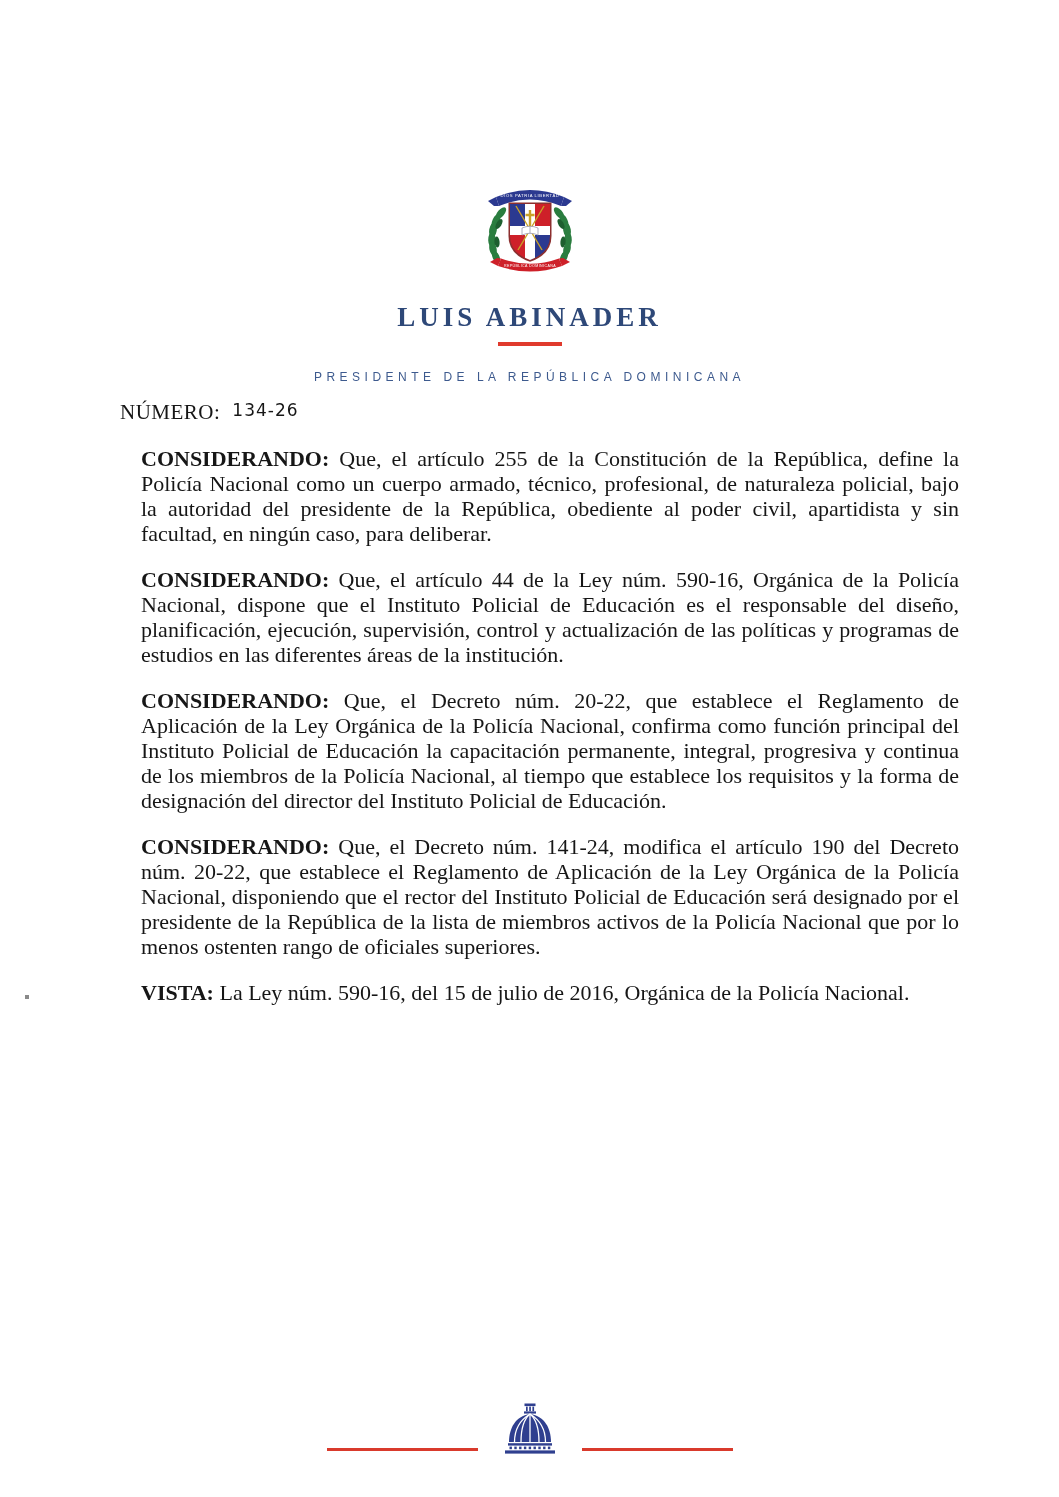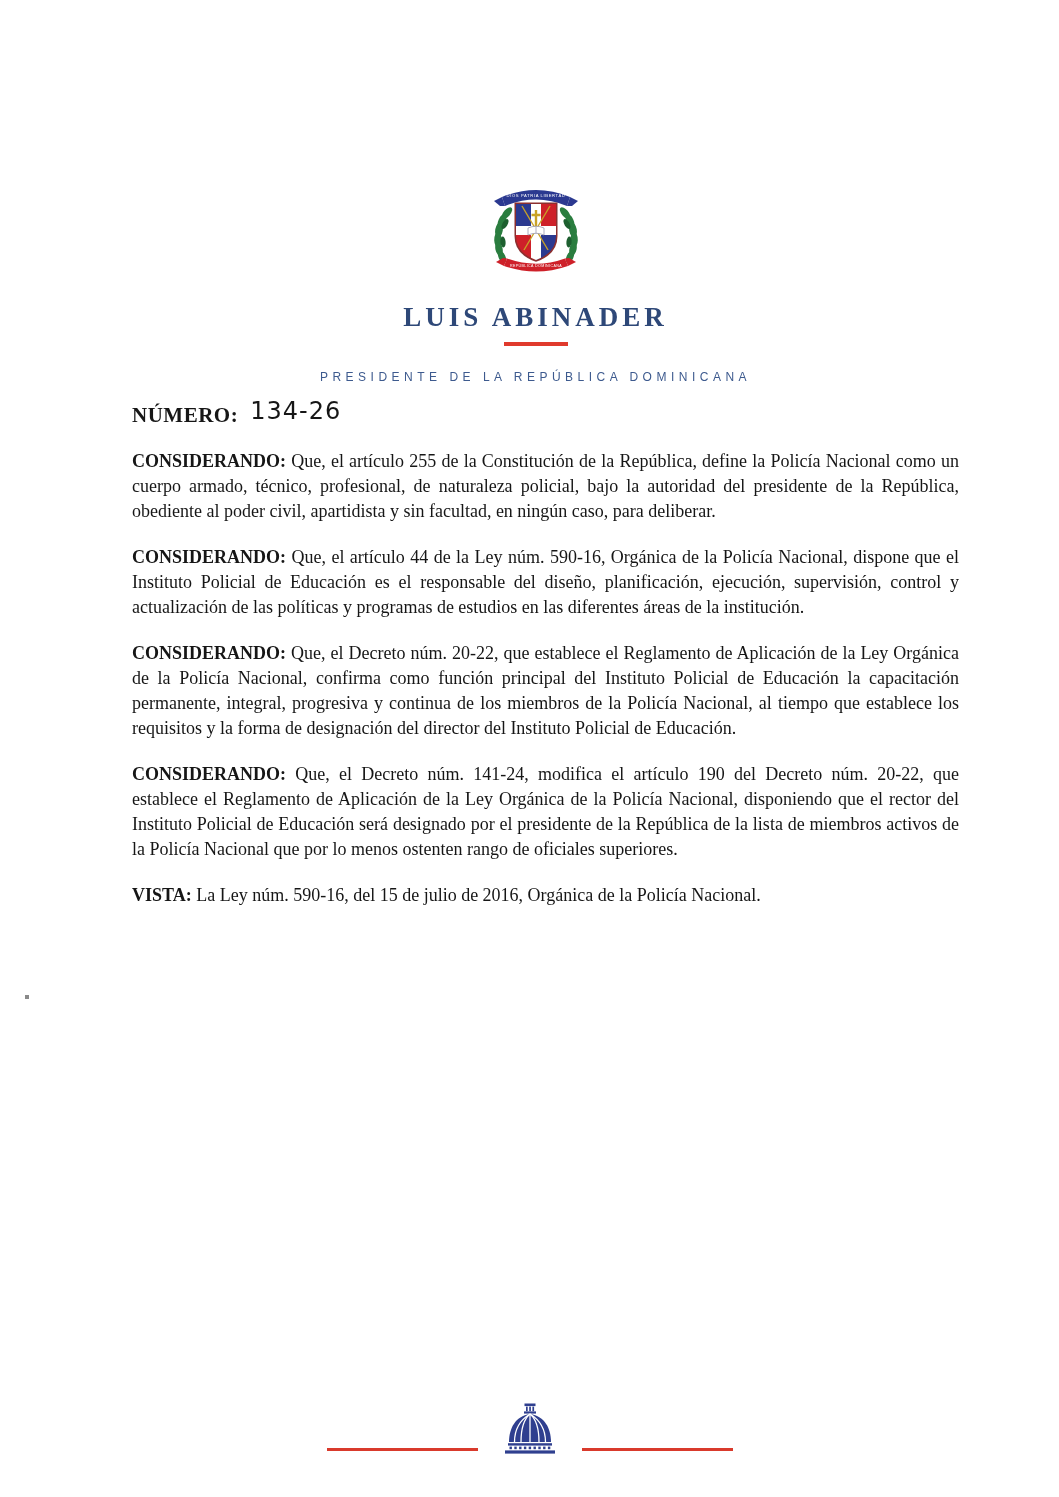--- a/index.html
+++ b/index.html
@@ -4,21 +4,20 @@
 <style>
   * { margin:0; padding:0; box-sizing:border-box; }
   html,body { background:#ffffff; }
   .page {
     position:relative;
     width:1059px; height:1497px;
     background:#ffffff;
     overflow:hidden;
     font-family:"Liberation Serif", serif;
     color:#161616;
-    padding-left:12px;
   }
   
   .coat {
     display:block;
     margin:180px auto 0 auto;
   }
   .president-name {
     margin-top:14px;
     text-align:center;
     font-family:"Liberation Serif", serif;
@@ -43,35 +42,36 @@
   
   .content {
     margin:16px 100px 0 120px;
   }
   .number-line {
     display:flex;
     align-items:baseline;
     gap:12px;
   }
   .number-label {
-    font-weight:bold;
+    font-weight:normal;
     font-size:21px;
     letter-spacing:0.5px;
   }
   .number-value {
     font-family:"DejaVu Sans", sans-serif;
-    font-size:24px;
+    font-size:17px;
     letter-spacing:1px;
     transform:translateY(-3px);
   }
   .para {
     margin-top:21px;
-    font-size:18px;
+    font-size:22px;
     line-height:25px;
     text-align:justify;
+    margin-left:21px;
   }
   .para .lead { font-weight:bold; }
   
   .artifact-dot {
     position:absolute;
     left:25px; top:995px;
     width:4px; height:4px;
     background:#8a8a8a;
   }
   

